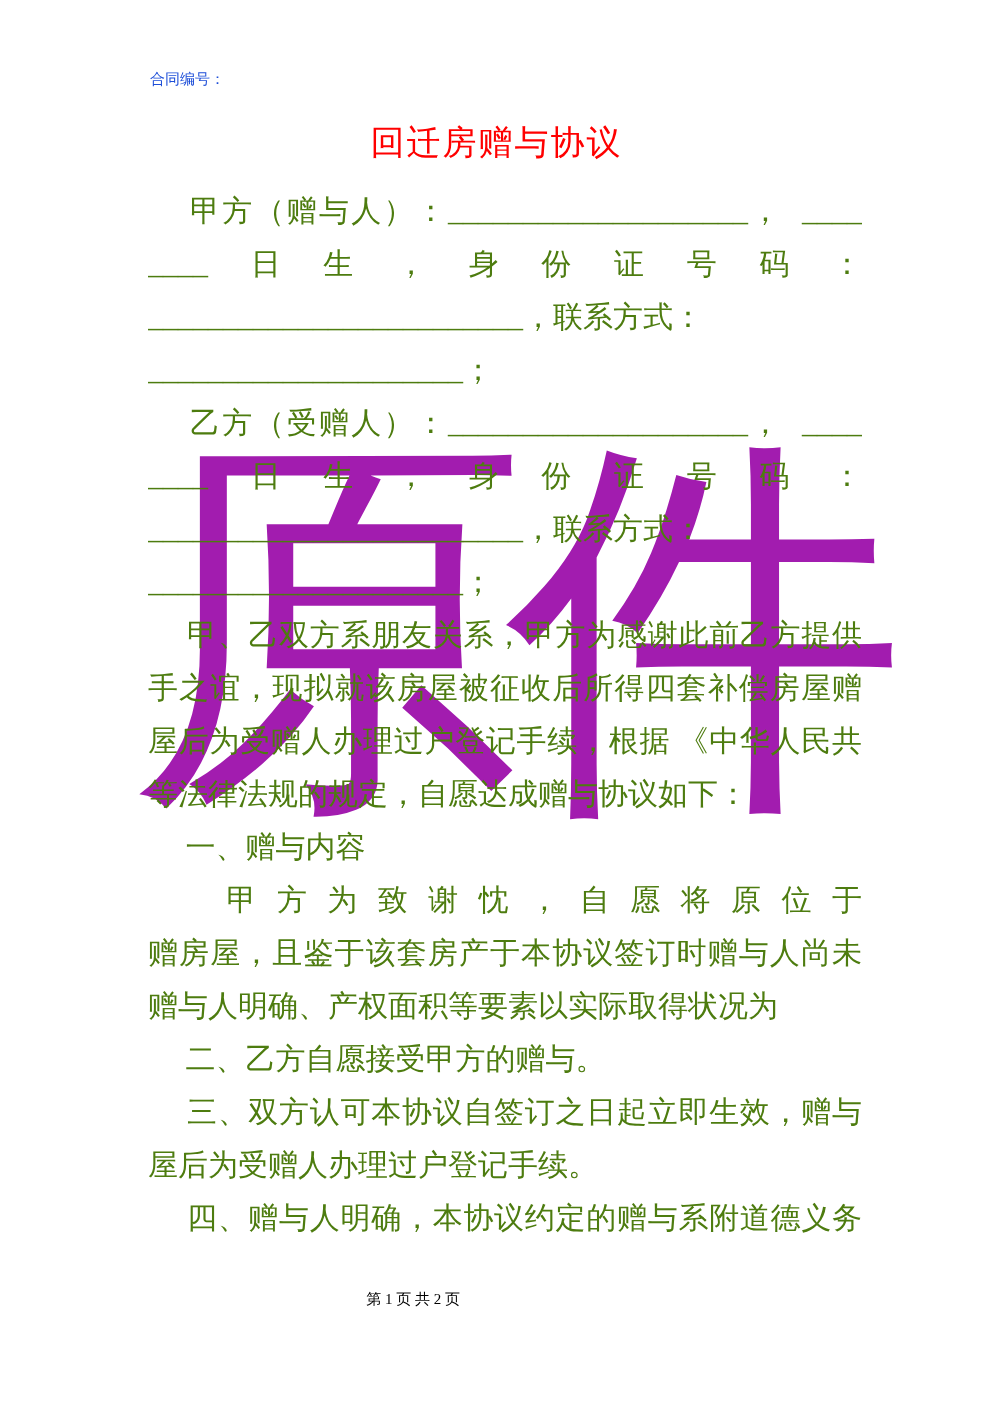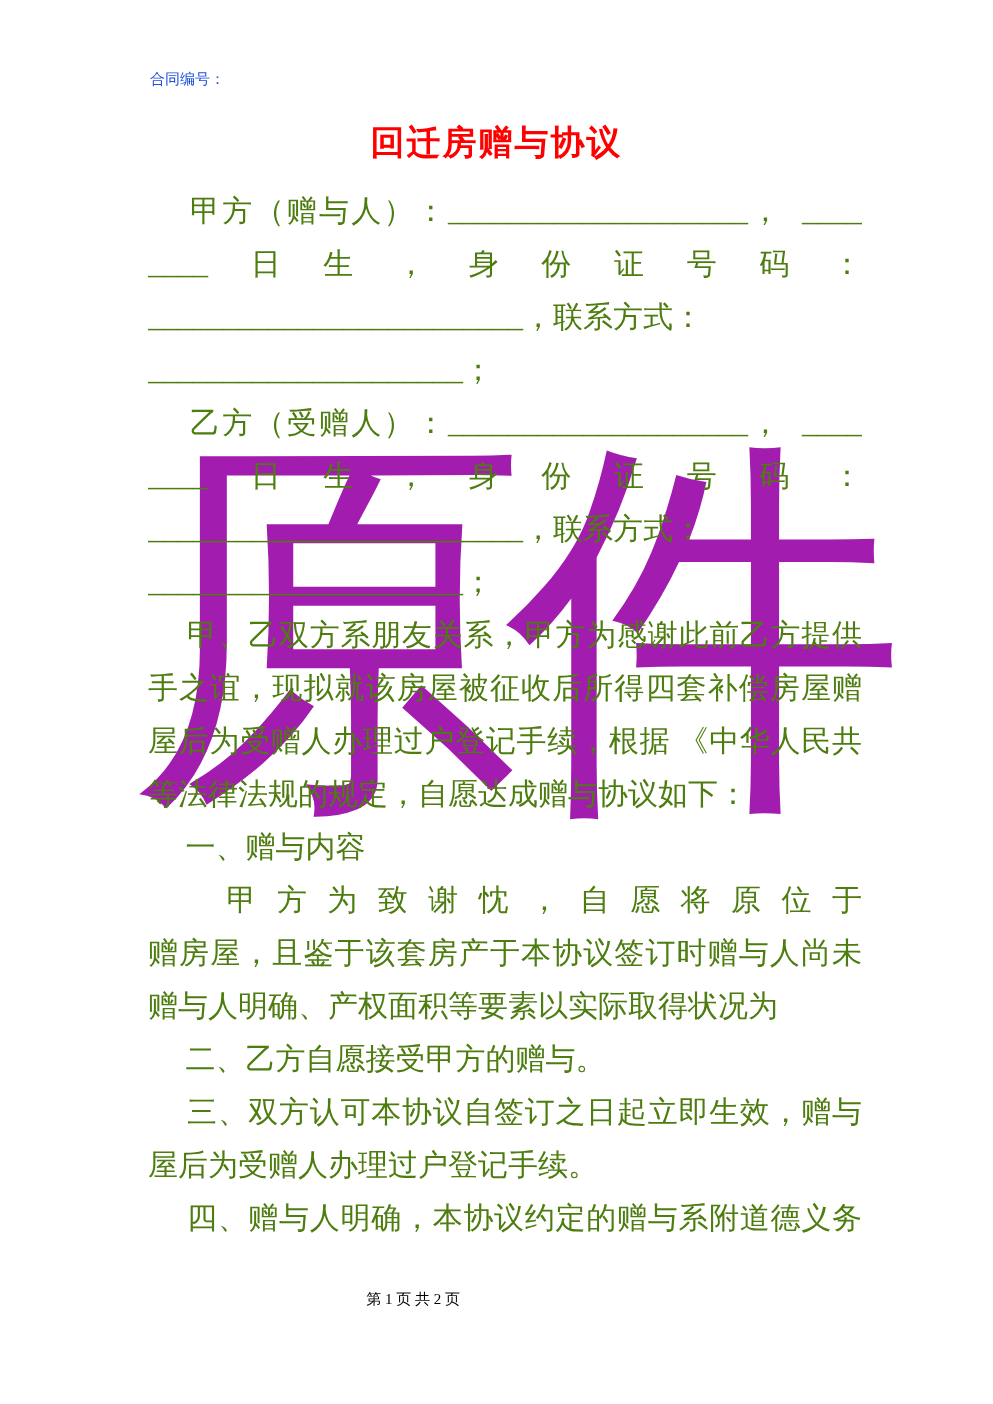--- a/index.html
+++ b/index.html
@@ -42,21 +42,21 @@
     font-family: "Liberation Sans", "DejaVu Sans", sans-serif;
     color: #1d4ed8;
   }
   .doc-title {
     position: absolute;
     left: 0;
     top: 120px;
     width: 993px;
     text-align: center;
     font-size: 34px;
-    font-weight: bold;
+    font-weight: normal;
     color: #ff0000;
     font-family: "Liberation Serif", "DejaVu Serif", serif;
     letter-spacing: 2px;
   }
   .body-text {
     position: absolute;
     left: 148px;
     top: 184px;
     width: 714px;
     font-size: 30px;

